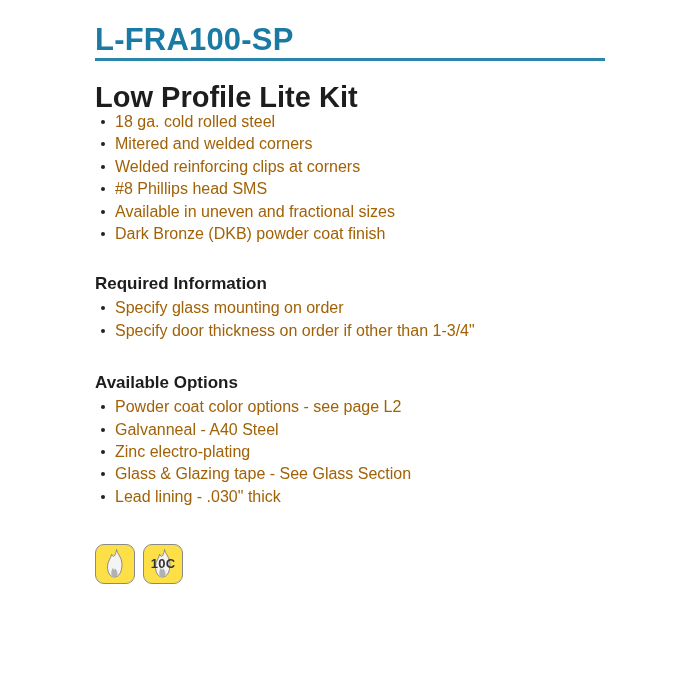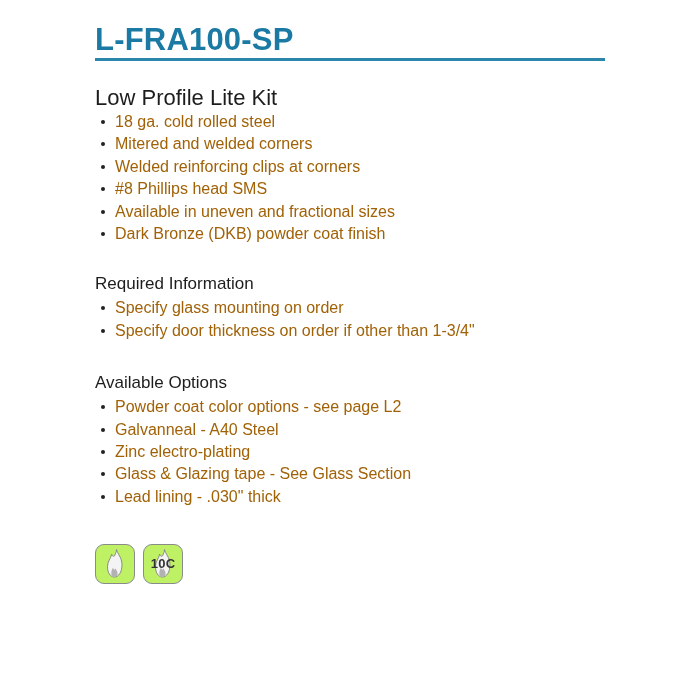--- a/index.html
+++ b/index.html
@@ -23,22 +23,22 @@
     letter-spacing: 0.2px;
   }
   .title-rule {
     border: none;
     border-top: 3px solid #2b86ab;
     margin-top: 4px;
     width: 510px;
   }
   .doc-title {
     margin-top: 23px;
-    font-size: 22px;
-    font-weight: 400;
+    font-size: 29px;
+    font-weight: 700;
     line-height: 27px;
     color: #1d1d1d;
   }
   ul.bullets {
     list-style: none;
     margin: 0;
     padding: 0;
   }
   ul.bullets li {
     position: relative;
@@ -53,34 +53,34 @@
     left: 6px; top: 9px;
     width: 4px; height: 4px;
     border-radius: 50%;
     background: #222222;
   }
   .features { margin-top: 26px; }
   .section { margin-top: 28px; }
   .section.options { margin-top: 30px; }
   .section-heading {
     font-size: 17px;
-    font-weight: 400;
+    font-weight: 700;
     line-height: 22px;
     color: #1d1d1d;
     margin-bottom: 2px;
   }
   .badge-row {
     margin-top: 36px;
     display: flex;
     gap: 8px;
     align-items: center;
   }
   .badge {
     width: 40px; height: 40px;
-    background: #bef264;
+    background: #fde047;
     border: 1px solid #8a8a8a;
     border-radius: 9px;
     position: relative;
     display: flex;
     align-items: center;
     justify-content: center;
   }
   .badge svg { display: block; }
   .badge-label {
     position: absolute;

